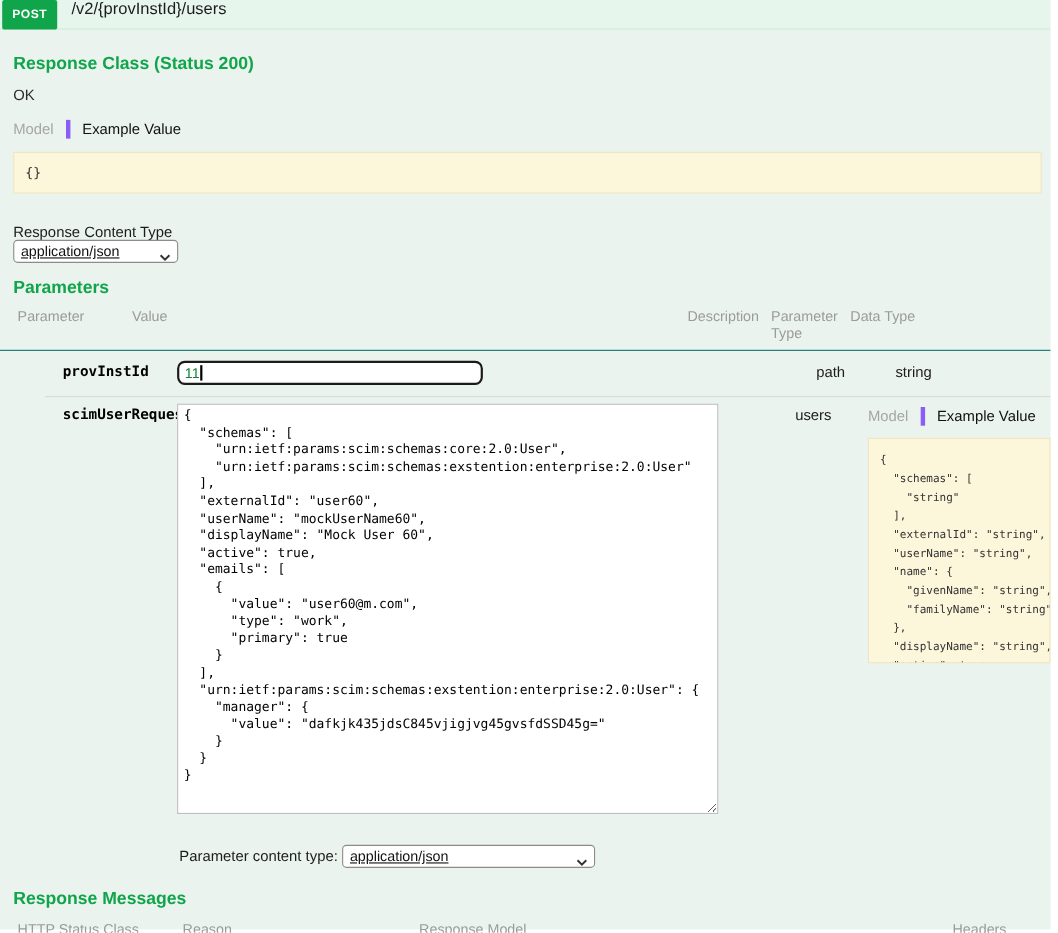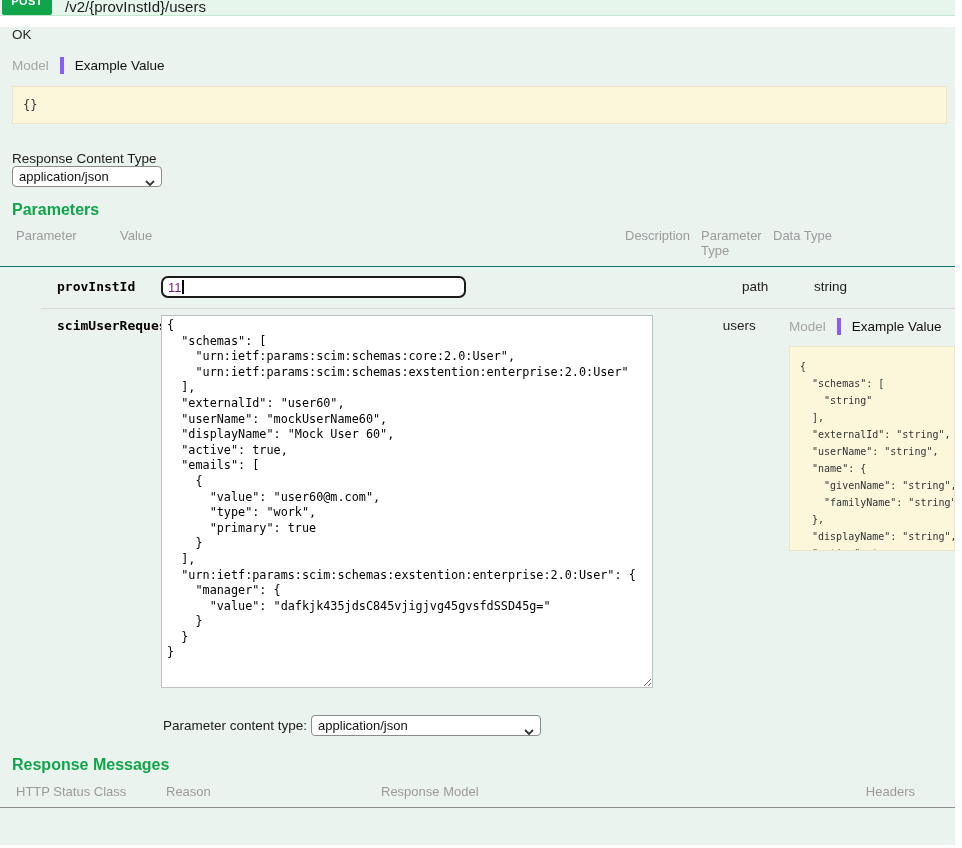--- a/index.html
+++ b/index.html
@@ -8,25 +8,25 @@
     width: 962px; height: 848px;
     overflow: hidden;
     background: #ffffff;
     font-family: "Liberation Sans", sans-serif;
     color: #1f1f1f;
   }
   .operation { width: 955px; }
 
   
   .op-heading {
-    height: 16px;
+    height: 27px;
     background: #e7f6ec;
     border-bottom: 1px solid #c3e8d1;
     display: flex;
-    align-items: flex-end;
+    align-items: flex-start;
   }
   .method-badge {
     background: #10a54a;
     color: #fff;
     font-size: 11px;
     font-weight: bold;
     letter-spacing: .4px;
     padding: 8px 0;
     width: 50px;
     text-align: center;
@@ -71,20 +71,21 @@
     appearance: none; -webkit-appearance: none;
     background: #fff;
     border: 1px solid #8b8b8b;
     border-radius: 4px;
     font-family: "Liberation Sans", sans-serif;
     font-size: 13px;
     color: #111;
     height: 21px;
     padding: 0 22px 0 6px;
     width: 100%;
+    text-decoration: underline;
   }
   .select-wrap .chev { position: absolute; right: 7px; top: 7px; pointer-events: none; }
 
   .sec-params { padding: 14px 0 0 12px; }
 
   
   .pt-head {
     display: flex;
     align-items: flex-start;
     color: #9b9b9b;
@@ -99,27 +100,27 @@
   .c-ptype { width: 72px; }
   .c-dtype { flex: 1; }
   .p-row { display: flex; align-items: flex-start; margin-left: 41px; }
   .p-row1 { padding: 9px 0 10px; border-bottom: 1px solid #d9d9d9; }
   .p-row2 { padding: 6px 0 0; }
   .mono-bold { font-family: "DejaVu Sans Mono", monospace; font-size: 13px; font-weight: bold; color: #000; padding-top: 3px; }
   .plain { font-size: 13.5px; color: #1c1c1c; padding-top: 3px; }
 
   .input-wrap { position: relative; display: inline-block; }
   .param-input {
-    width: 305px; height: 22px;
+    width: 278px; height: 22px;
     border: 2px solid #1b1b1b;
     border-radius: 7px;
     padding: 0 5px;
     font-family: "Liberation Sans", sans-serif;
     font-size: 13px;
-    color: #701a75;
+    color: #15803d;
     background: #fff;
   }
   .caret { position: absolute; left: 21px; top: 4px; width: 1.5px; height: 14px; background: #000; }
 
   .body-textarea {
     width: 492px; height: 373px;
     background: #fff;
     border: 1px solid #bfbfbf;
     padding: 2px 5px;
     font-family: "DejaVu Sans Mono", monospace;
@@ -161,20 +162,21 @@
 
 <div class="operation">
 
   <div class="op-heading">
     <span class="method-badge">POST</span>
     <span class="op-path">/v2/{provInstId}/users</span>
   </div>
 
   <div class="content">
 
+    <h4 class="h-green sec-resp-class">Response Class (Status 200)</h4>
     <div class="ok-text">OK</div>
 
     <div class="tabs tabs-top">
       <span class="tab-model">Model</span>
       <span class="tab-example">Example Value</span>
     </div>
 
     <pre class="snippet snippet-top">{}</pre>
 
     <div class="resp-ct">

